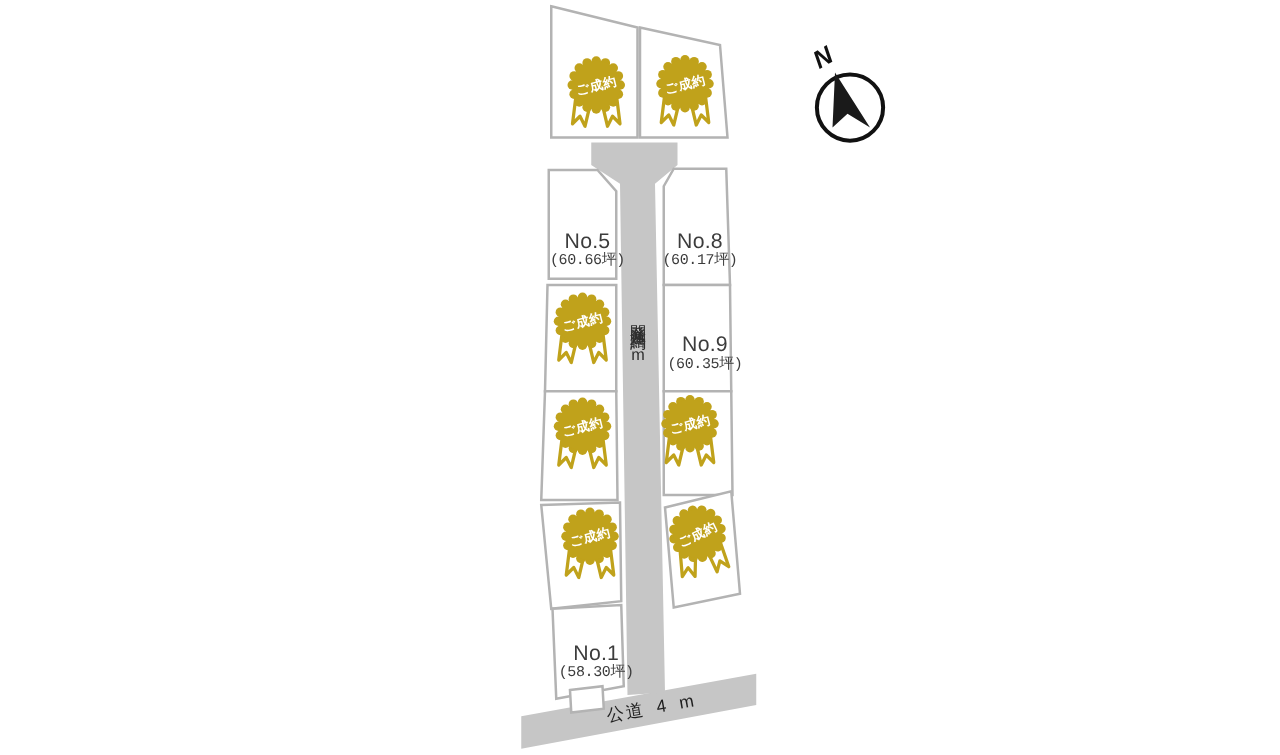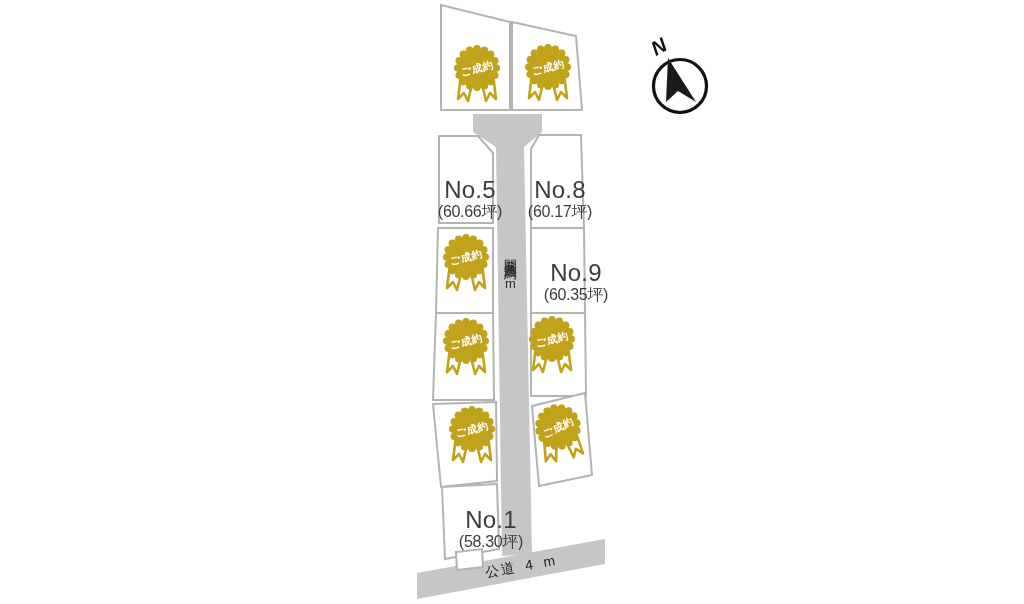--- a/index.html
+++ b/index.html
@@ -8,22 +8,22 @@
     width:1024px;height:604px;
     background:#ffffff;
     overflow:hidden;
     font-family:"Liberation Sans","DejaVu Sans",sans-serif;
   }
   .plan-svg{position:absolute;left:0;top:0;}
   .lot{fill:#ffffff;stroke:#b3b3b3;stroke-width:2;stroke-linejoin:miter;}
   .road{fill:#c6c6c6;stroke:none;}
   .overlay{position:absolute;transform:translate(-50%,-50%);color:#3c3c3c;white-space:nowrap;}
   .lot-label{text-align:center;}
-  .lot-label .name{display:block;font-size:24px;line-height:1.0;letter-spacing:0.2px;margin-top:28px;}
-  .lot-label .area{display:block;font-size:16px;line-height:1.25;letter-spacing:-0.3px;}
+  .lot-label .name{display:block;font-size:17px;line-height:1.0;letter-spacing:0.2px;margin-top:28px;}
+  .lot-label .area{display:block;font-size:12px;line-height:1.25;letter-spacing:-0.3px;font-family:Liberation Mono, monospace;}
   .road-label{
     writing-mode:vertical-rl;text-orientation:upright;
     font-size:13px;letter-spacing:2px;color:#2e2e2e;
   }
   .public-road-label{
     transform:translate(-50%,-50%) rotate(-10deg);
     font-size:14px;letter-spacing:1.5px;word-spacing:4px;color:#1f1f1f;
   }
   .north-label{
     transform:translate(-50%,-50%) rotate(-30deg);
@@ -97,26 +97,26 @@
   <div class="overlay lot-label" style="left:470px;top:186px;">
     <span class="name">No.5</span>
     <span class="area">(60.66坪)</span>
   </div>
 
   <div class="overlay lot-label" style="left:560px;top:186px;">
     <span class="name">No.8</span>
     <span class="area">(60.17坪)</span>
   </div>
 
-  <div class="overlay lot-label" style="left:576px;top:269px;">
+  <div class="overlay lot-label" style="left:564px;top:269px;">
     <span class="name">No.9</span>
     <span class="area">(60.35坪)</span>
   </div>
 
-  <div class="overlay lot-label" style="left:491px;top:516px;">
+  <div class="overlay lot-label" style="left:477px;top:516px;">
     <span class="name">No.1</span>
     <span class="area">(58.30坪)</span>
   </div>
 
   <div class="overlay road-label" style="left:510px;top:271px;">開発道路約6m</div>
 
   <div class="overlay public-road-label" style="left:521px;top:567px;">公道 4 m</div>
 
   <div class="overlay north-label" style="left:659px;top:47px;">N</div>
 

